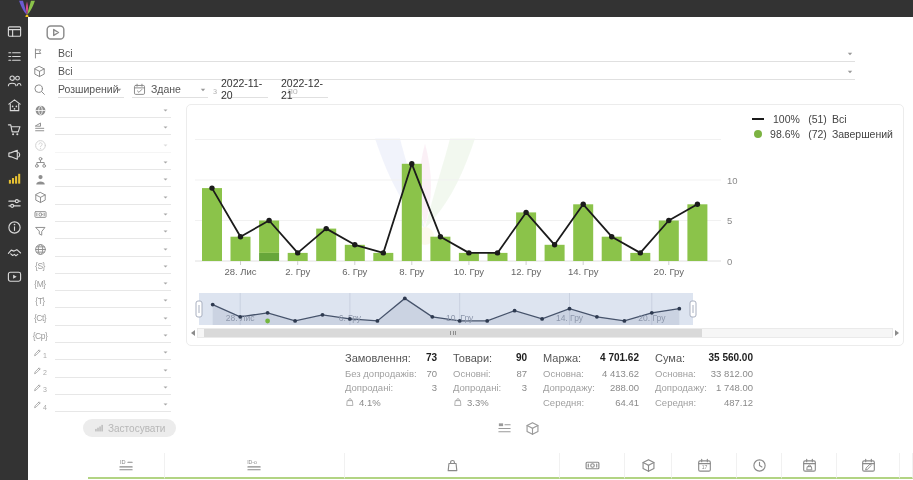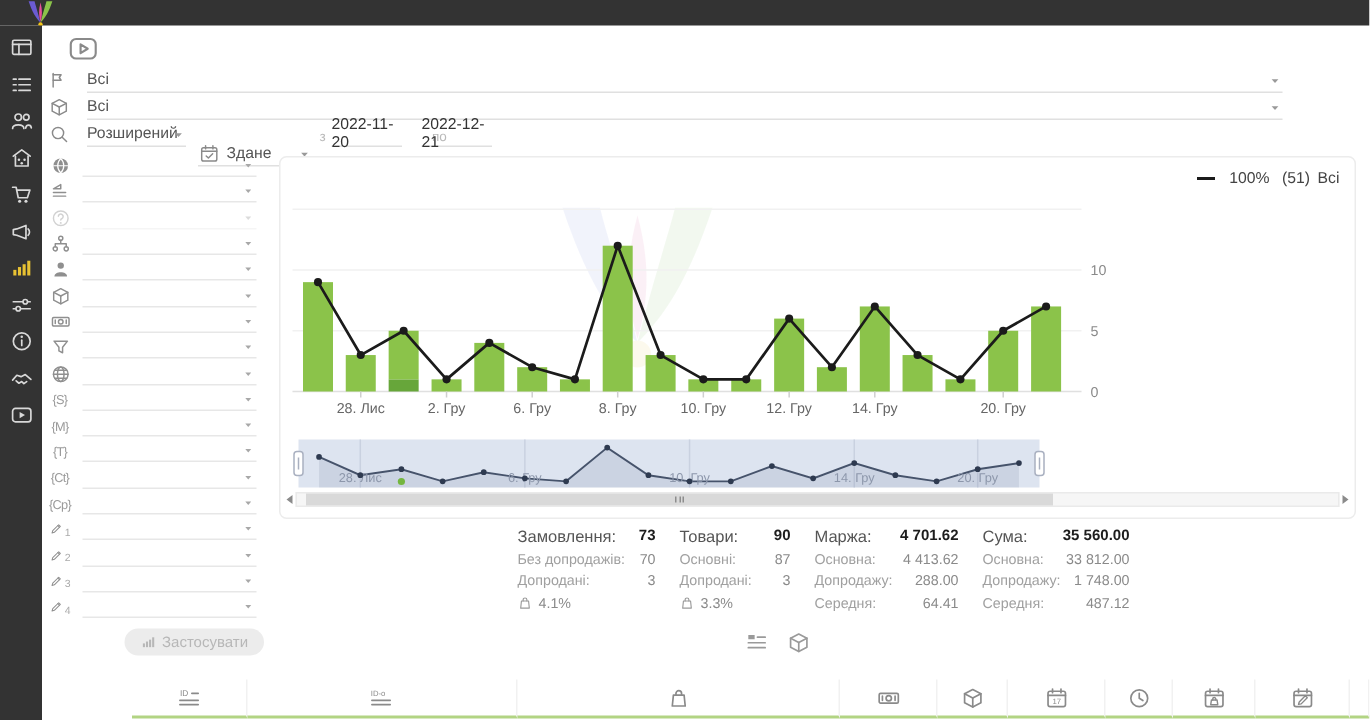--- a/index.html
+++ b/index.html
@@ -207,21 +207,21 @@
     </svg>
   </span>
 <div class="uline" style="left:58px;top:81px;width:66px">
   <span>Розширений</span>
   <span class="caret">
       <svg width="8" height="8" viewBox="0 0 16 16" fill="none" stroke="#999" stroke-width="1.2" stroke-linecap="round" stroke-linejoin="round" style="display:block">
         <path d="M3.5,5.5 L8,10.5 L12.5,5.5 z" fill="#999" stroke="none"></path>
       </svg>
     </span>
 </div>
-<div class="uline" style="left:132px;top:94px;width:76px;padding-left:19px">
+<div class="uline" style="left:132px;top:81px;width:76px;padding-left:19px">
   <span style="position:absolute;left:1px;top:2px">
       <svg width="13" height="13" viewBox="0 0 16 16" fill="none" stroke="#8a8a8a" stroke-width="1.2" stroke-linecap="round" stroke-linejoin="round" style="display:block">
         <rect x="1.8" y="3" width="12.4" height="11" rx="1.5"></rect>
         <line x1="1.8" y1="6" x2="14.2" y2="6"></line>
         <line x1="5" y1="1.5" x2="5" y2="4"></line>
         <line x1="11" y1="1.5" x2="11" y2="4"></line>
         <path d="M5.5,9.8 L7.3,11.5 L10.8,8"></path>
       </svg>
     </span>
   <span>Здане</span>
@@ -621,20 +621,28 @@
     </svg>
   <div class="legend" id="legend">
       <div class="lg-row">
         <span class="lg-marker">
           <span class="lg-line" style="background: rgb(27, 27, 27);"></span>
         </span>
         <span class="lg-pct">100%</span>
         <span class="lg-cnt">(51)</span>
         <span class="lg-lbl">Всі</span>
       </div>
+      <div class="lg-row">
+        <span class="lg-marker">
+          <span class="lg-dot" style="background: rgb(124, 179, 66);"></span>
+        </span>
+        <span class="lg-pct">98.6%</span>
+        <span class="lg-cnt">(72)</span>
+        <span class="lg-lbl">Завершений</span>
+      </div>
     </div>
   <div class="scrollbar">
     <span class="sb-arrow left"></span>
     <div class="sb-track">
       <div class="sb-handle">
           <i></i>
           <i></i>
           <i></i>
         </div>
     </div>

